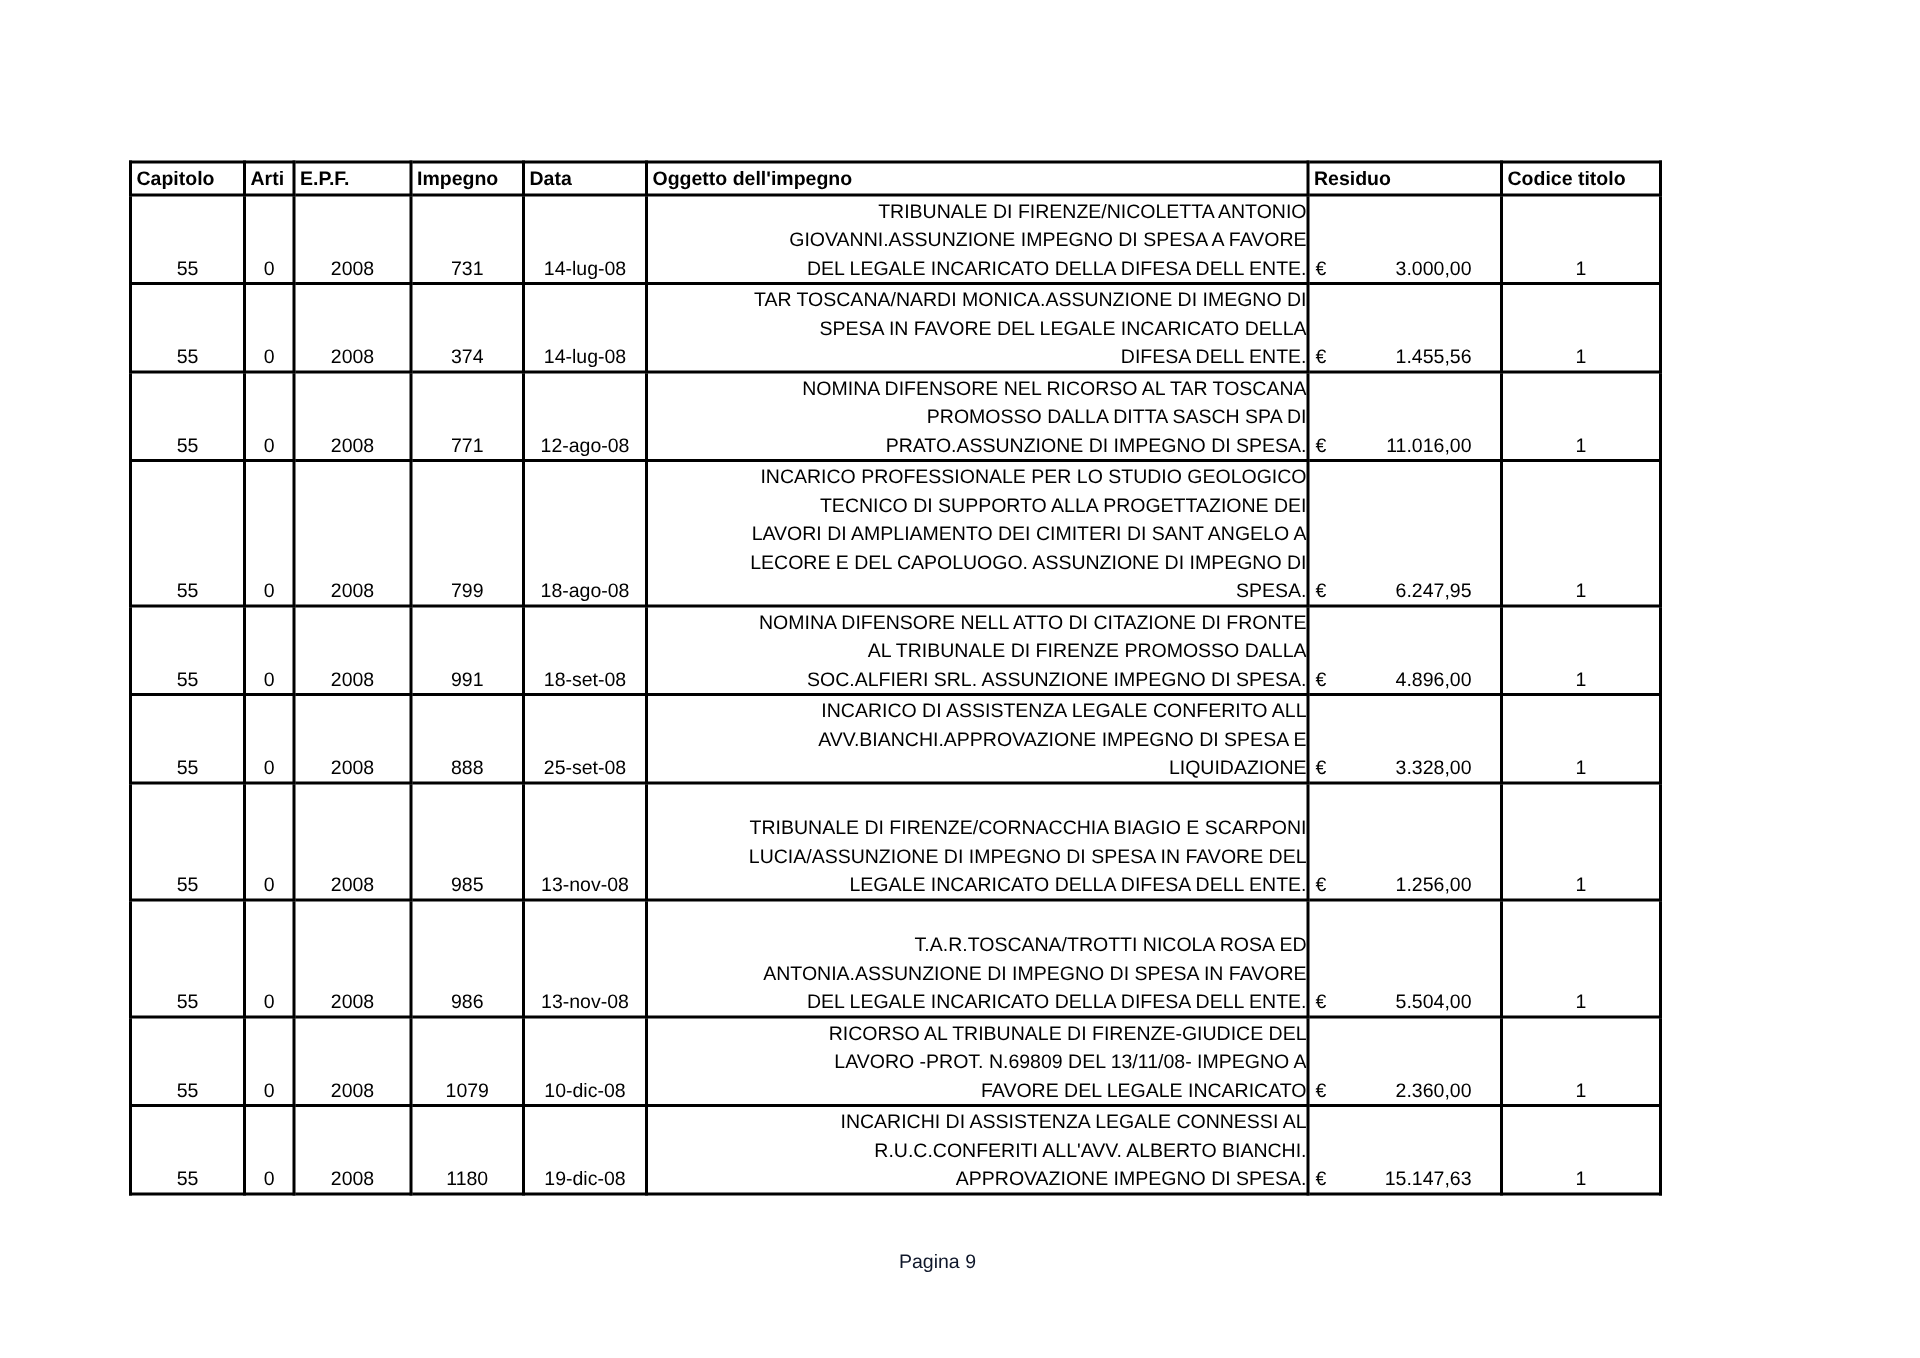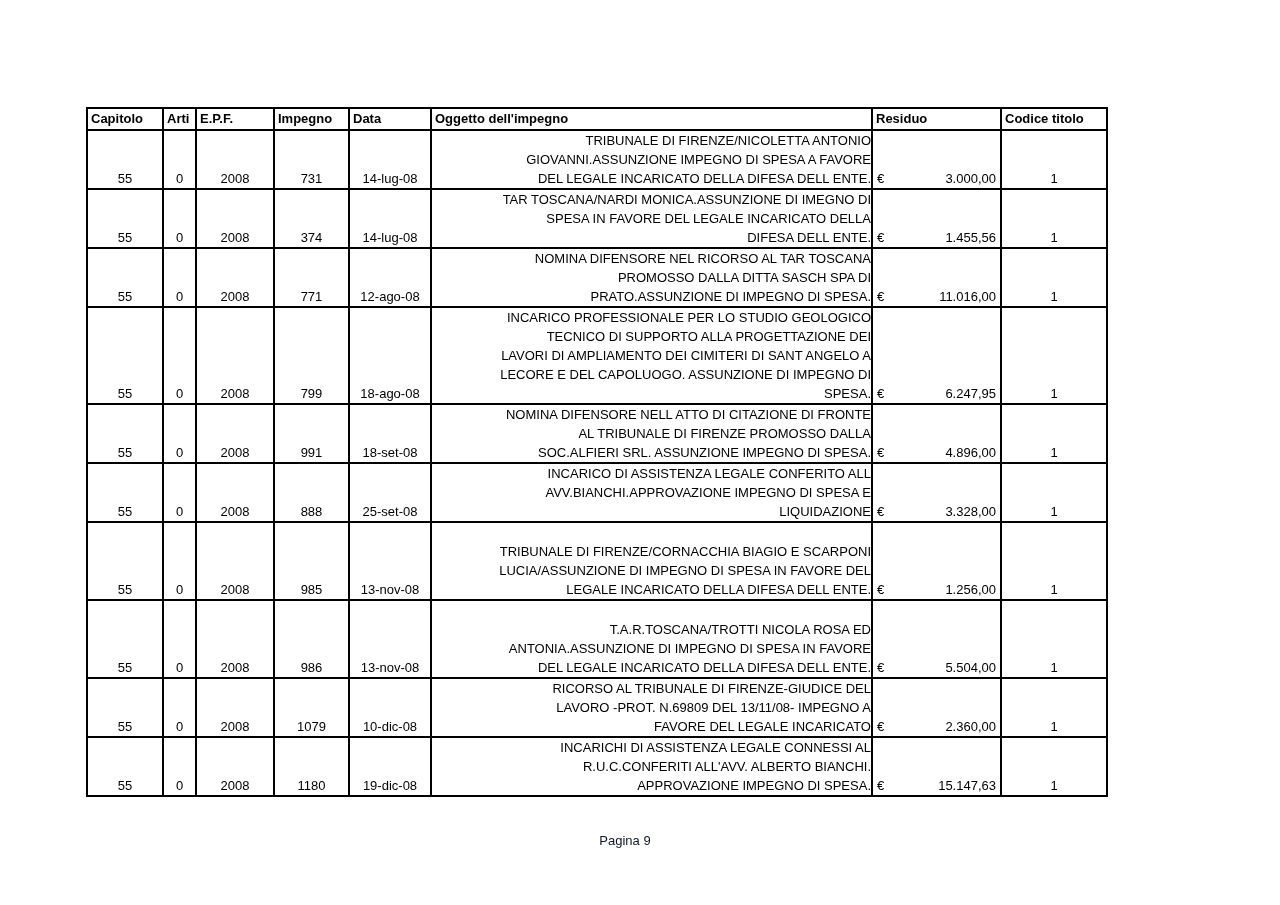--- a/index.html
+++ b/index.html
@@ -52,21 +52,21 @@
     text-align: right;
     padding-left: 3px;
     white-space: pre-line;
   }
   td.residuo .residuo-inner {
     display: flex;
     justify-content: space-between;
     align-items: flex-end;
   }
   .residuo-cur { padding-left: 4px; }
-  .residuo-amt { padding-right: 4px; }
+  .residuo-amt { padding-right: 19px; }
   .page-footer {
     position: absolute;
     top: 831px;
     left: 0;
     width: 1250px;
     text-align: center;
     font-size: 13px;
     line-height: 19px;
     color: #0f172a;
   }

